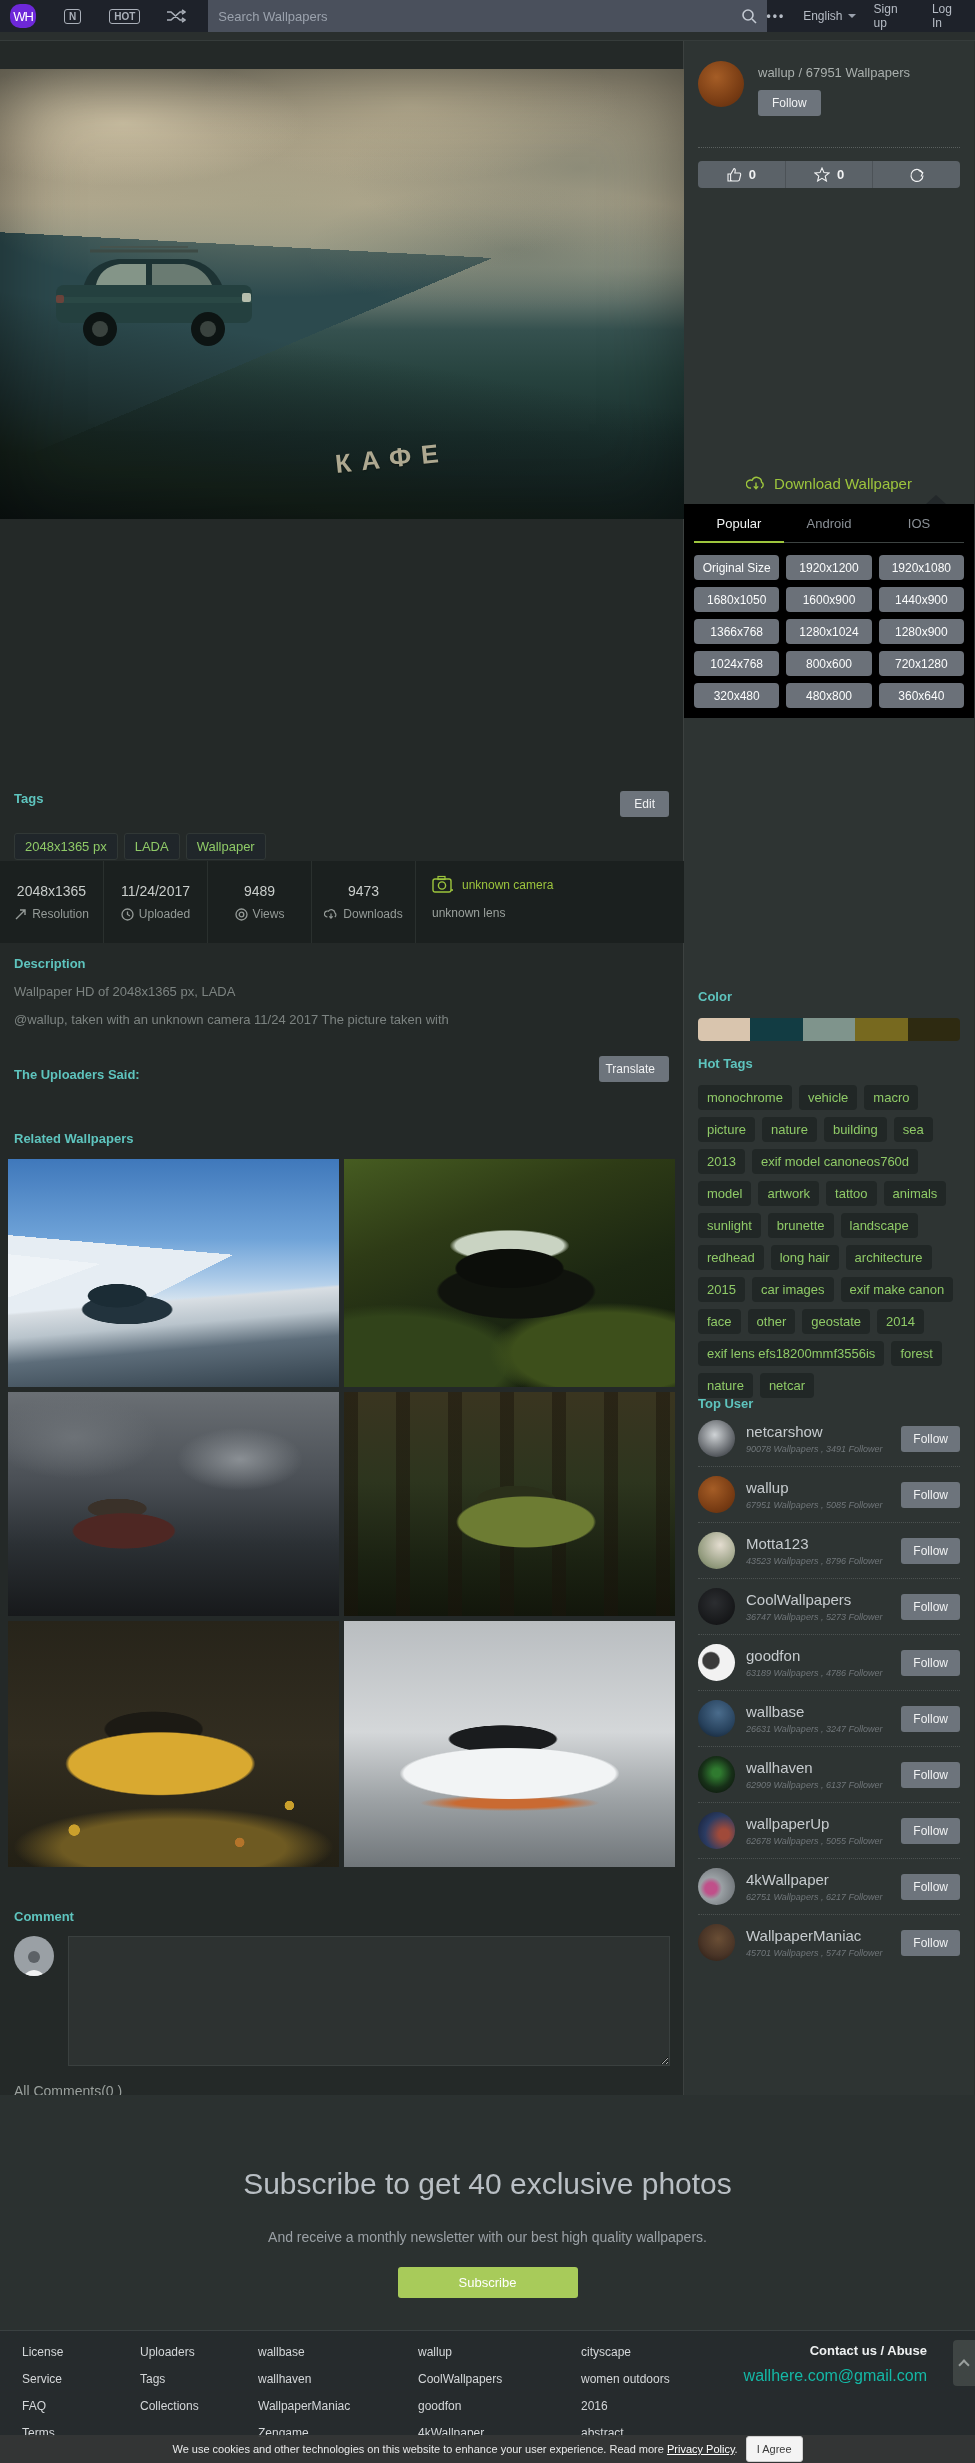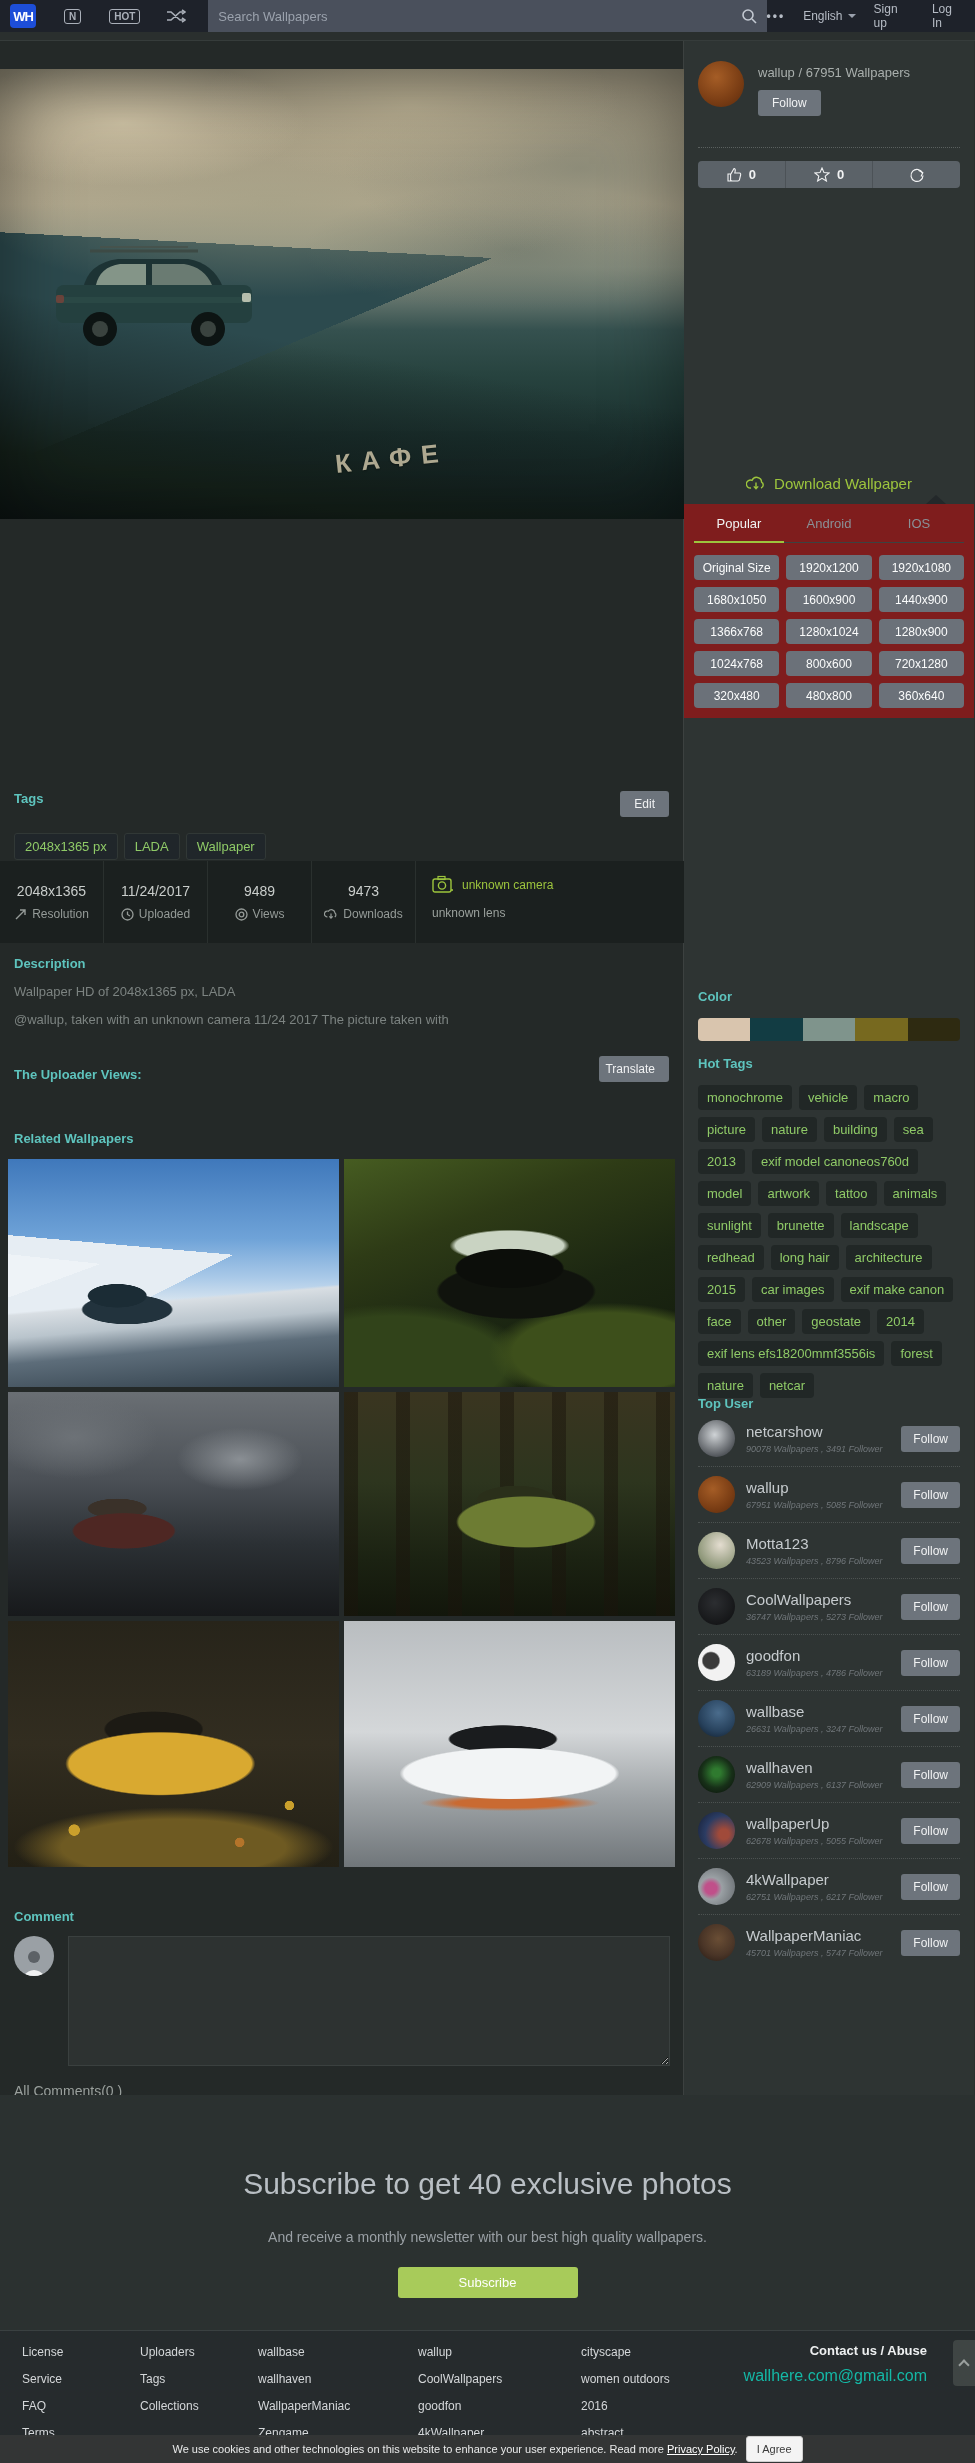--- a/index.html
+++ b/index.html
@@ -1,21 +1,21 @@
 <!DOCTYPE html>
 <html><head>
 <meta charset="utf-8">
 <style>
   * { margin:0; padding:0; box-sizing:border-box; }
   body { background:#202524; font-family:"Liberation Sans", sans-serif; }
   .page { position:relative; width:975px; height:2463px; background:#2a2f2e; overflow:hidden; }
 
   
   .navbar { position:relative; height:32px; background:#1e222a; display:flex; align-items:center; padding:0 10px; }
-  .logo { width:26px; height:24px; background:#1d4ed8; border-radius:4px; color:#fff; font-weight:bold; font-size:13px; display:flex; align-items:center; justify-content:center; letter-spacing:-1px; }
+  .logo { width:26px; height:24px; background:#6d28d9; border-radius:10px; color:#fff; font-weight:normal; font-size:13px; display:flex; align-items:center; justify-content:center; letter-spacing:-1px; }
   .nav-ic { margin-left:28px; color:#aab0b9; font-size:10px; border:1px solid #aab0b9; border-radius:3px; padding:1px 4px; font-weight:bold; }
   .nav-shuffle { margin-left:26px; display:flex; align-items:center; }
   .search-wrap { margin-left:22px; width:560px; height:32px; background:#4a505c; display:flex; align-items:center; padding:0 10px; }
   .search-wrap input { flex:1; background:transparent; border:none; outline:none; color:#c7ccd4; font-size:13px; }
   .search-wrap input::placeholder { color:#9ba2ad; }
   .nav-right { display:flex; align-items:center; margin-left:auto; color:#b6bcc5; font-size:12px; gap:18px; }
   .dots { letter-spacing:2px; font-weight:bold; }
   .lang { display:flex; align-items:center; gap:5px; }
   .caret-down { width:0; height:0; border-left:4px solid transparent; border-right:4px solid transparent; border-top:4px solid #9aa1ac; }
 
@@ -122,21 +122,21 @@
   .up-avatar { width:46px; height:46px; border-radius:50%; flex:none;
     background:radial-gradient(circle at 40% 35%, #a55d26, #7a3d14 60%, #5a2a0c 100%); }
   .up-name { color:#a9afad; font-size:13px; margin:4px 0 10px; }
   .dotted { position:absolute; top:106px; left:14px; right:14px; border-top:1px dotted #5a605f; }
   .likebar { position:absolute; top:120px; left:14px; right:14px; height:27px; background:#5b6268; border-radius:4px; display:flex; }
   .like-seg { flex:1; display:flex; align-items:center; justify-content:center; gap:7px; color:#f2f3f4; font-size:13px; font-weight:bold; border-right:1px solid #4c5257; cursor:pointer; }
   .like-seg:last-child { border-right:none; }
 
   .dl-section { position:absolute; top:428px; left:0; right:0; }
   .dl-btn { display:flex; align-items:center; justify-content:center; gap:8px; color:#9dc53d; font-size:15px; padding:6px 0 12px; cursor:pointer; }
-  .dl-panel { position:relative; background:#7f1d1d; padding:0 10px 10px; }
+  .dl-panel { position:relative; background:#000000; padding:0 10px 10px; }
   .dl-panel .tri { position:absolute; top:-9px; right:28px; width:0; height:0; border-left:10px solid transparent; border-right:10px solid transparent; border-bottom:9px solid #23282a; }
   .tabs { display:flex; border-bottom:1px solid #3c4241; }
   .tab { flex:1; text-align:center; color:#8a9096; font-size:13px; padding:12px 0 10px; cursor:pointer; }
   .tab.active { color:#f0f2f2; border-bottom:2px solid #9dc53d; margin-bottom:-1px; }
   .res-grid { display:grid; grid-template-columns:repeat(3,1fr); gap:7px; margin-top:12px; }
   .res-btn { background:#6b7179; color:#fbfcfc; font-size:12px; border:none; border-radius:4px; height:25px; cursor:pointer; }
 
   .color-sec { position:absolute; top:948px; left:14px; right:14px; }
   .swatches { display:flex; margin-top:14px; height:23px; border-radius:4px; overflow:hidden; }
   .swatch { flex:1; cursor:pointer; }
@@ -310,21 +310,21 @@
         </div>
       </div>
 
       <div class="desc">
         <div class="sec-head">Description</div>
         <p>Wallpaper HD of 2048x1365 px, LADA</p>
         <p>@wallup, taken with an unknown camera 11/24 2017 The picture taken with</p>
       </div>
 
       <div class="said">
-        <div class="sec-head">The Uploader Views:</div>
+        <div class="sec-head">The Uploaders Said:</div>
         <button class="btn-gray">Translate</button>
       </div>
 
       <div class="rel-head sec-head">Related Wallpapers</div>
       <div class="rel-grid">
         <div class="thumb r1h rel1"></div>
         <div class="thumb r1h rel2"></div>
         <div class="thumb r2h rel3"></div>
         <div class="thumb r2h rel4"></div>
         <div class="thumb r3h rel5"></div>

